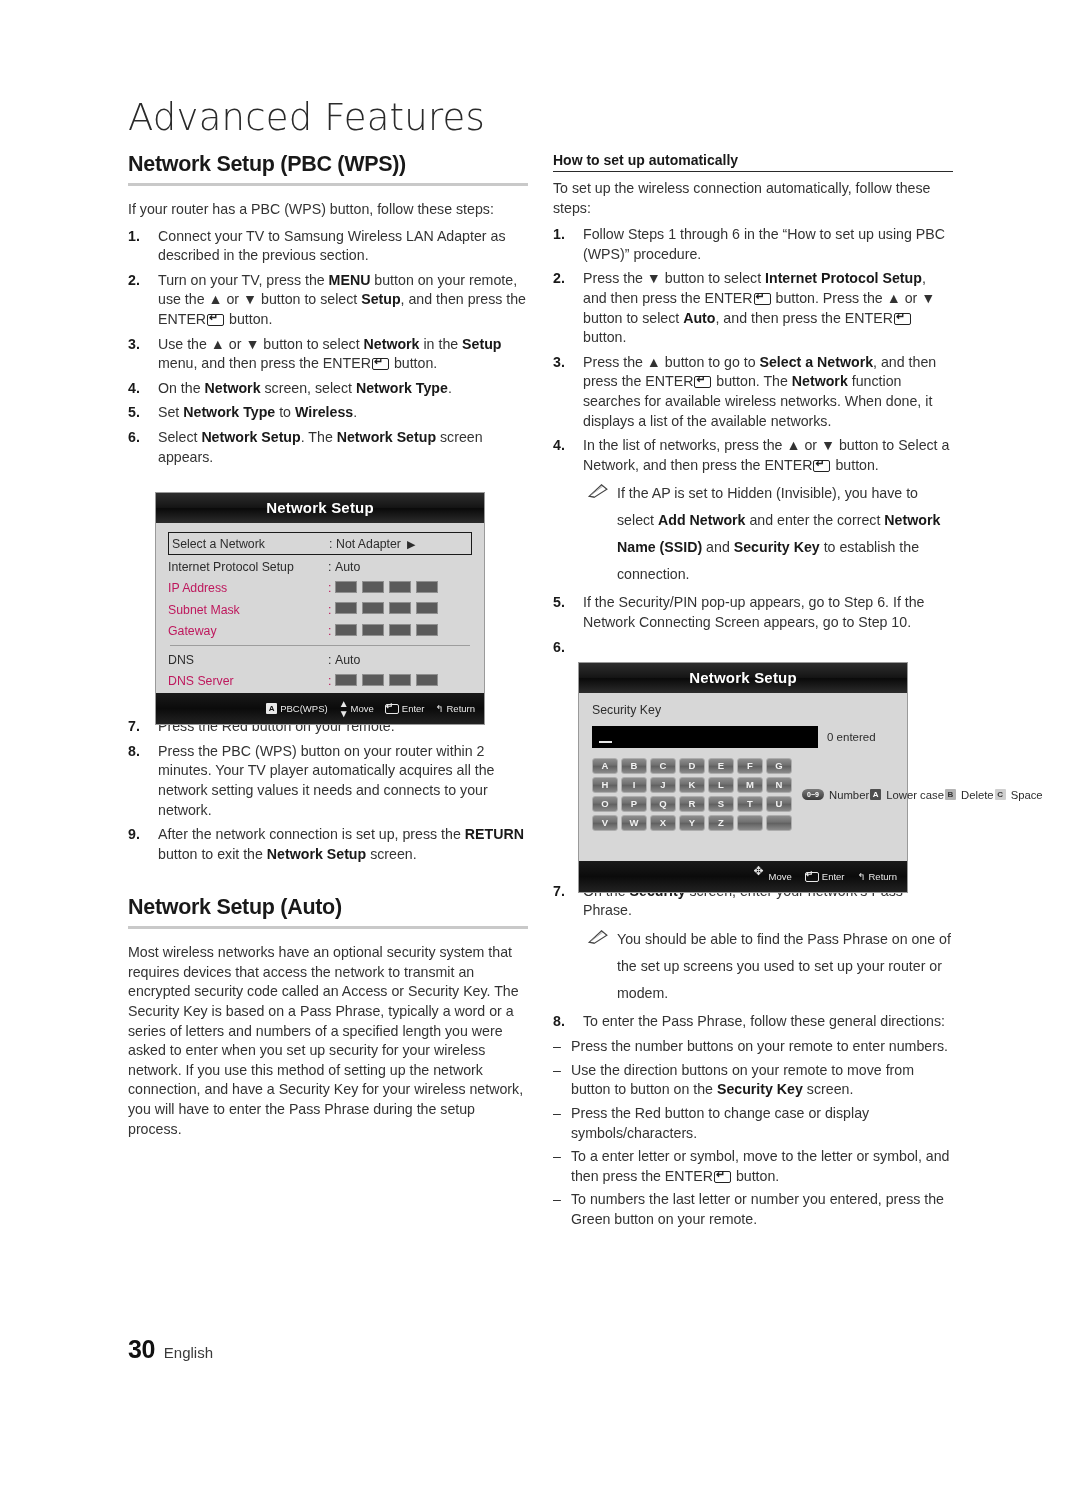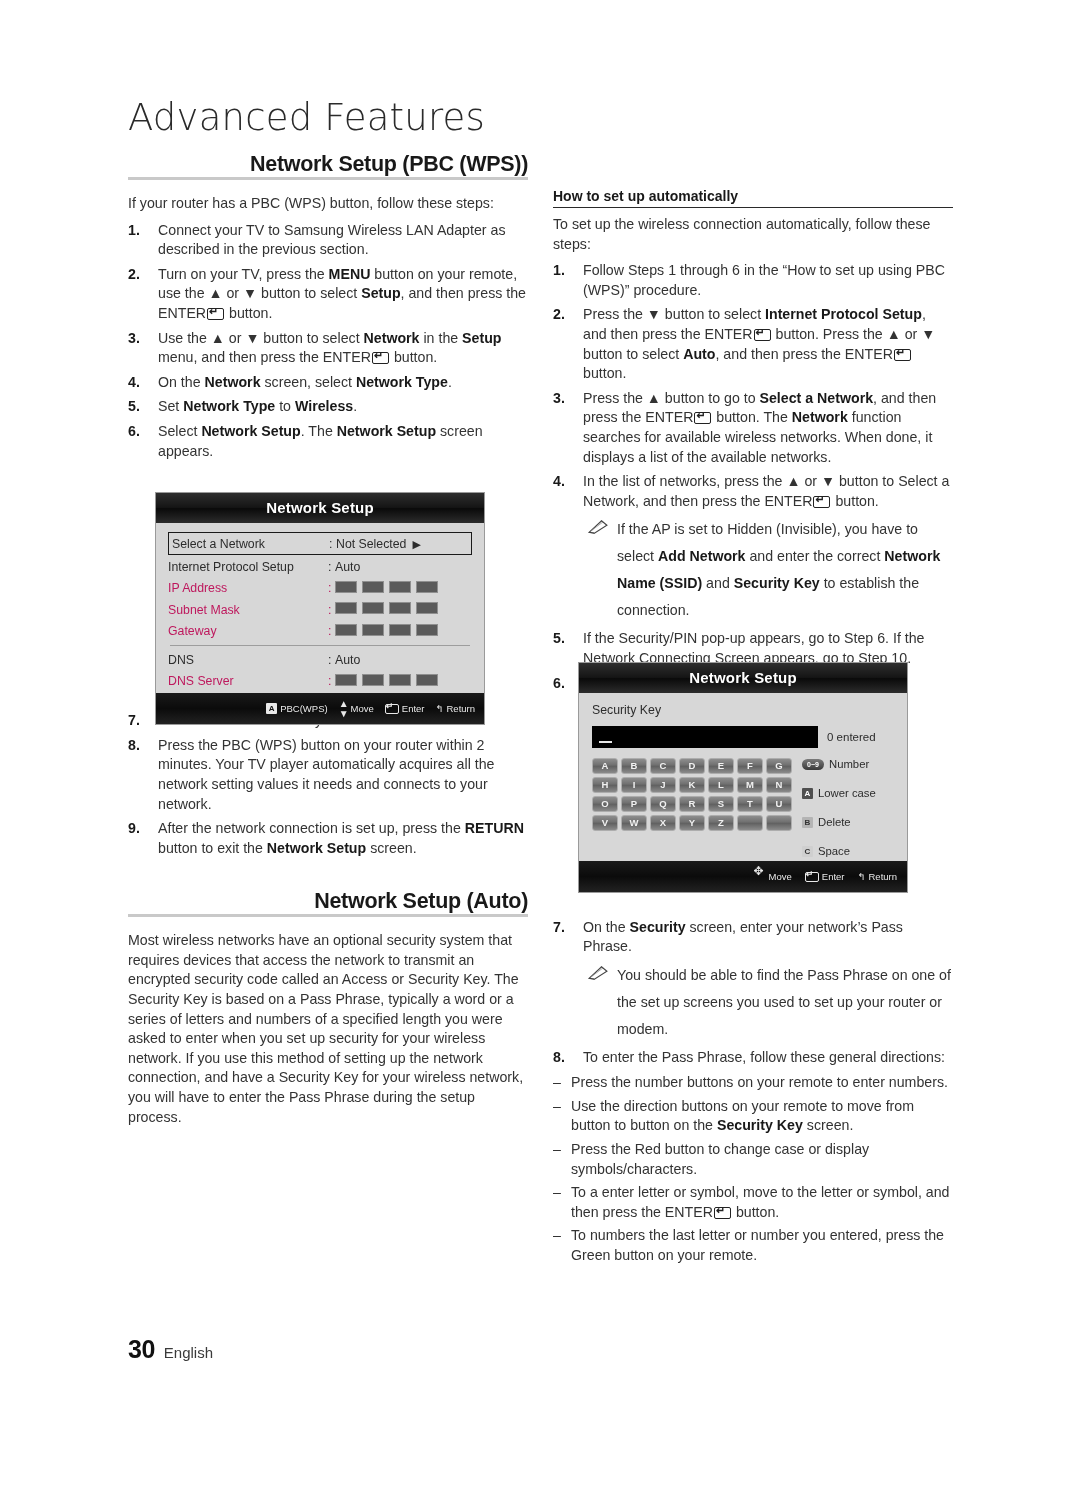--- a/index.html
+++ b/index.html
@@ -38,31 +38,30 @@
     position: absolute;
     left: 128px;
     top: 152px;
     width: 400px;
   }
   .col-right {
     position: absolute;
     left: 553px;
     top: 152px;
     width: 400px;
-    margin-top: 36px;
   }
 
   
   h2.sec-head {
     margin: 0;
     font-size: 21.5px;
     font-weight: bold;
     letter-spacing: -0.3px;
     color: #191919;
-    text-align: right;
+    padding-bottom: 6px;
   }
   .sec-rule {
     height: 3px;
     background: #c9c9c9;
     margin-bottom: 14px;
     width: 100%;
   }
 
   h3.sub-head {
     margin: 0;
@@ -296,21 +295,21 @@
     border: 1px solid #adadad;
     border-radius: 3px;
     color: #f2f2f2;
     font-size: 9.5px;
     font-weight: bold;
     text-align: center;
     line-height: 14px;
   }
   .kb-key.blank { color: transparent; }
 
-  .kb-legend { display: flex; flex-direction: column; gap: 17px; padding-top: 0px; }
+  .kb-legend { display: flex; flex-direction: row; gap: 1px; padding-top: 0px; }
   .kb-legend .lrow { display: flex; align-items: center; gap: 5px; font-size: 11.3px; color: #2c2c2c; white-space: nowrap; }
   .pill-09 {
     display: inline-block;
     width: 22px; height: 11px;
     border-radius: 6px;
     background: linear-gradient(to bottom,#7a7a7a,#3a3a3a);
     color: #fff;
     font-size: 7px;
     font-weight: bold;
     line-height: 11px;
@@ -428,21 +427,21 @@
         <li><span class="dash-mark">–</span><span>To numbers the last letter or number you entered, press the Green button on your remote.</span></li>
       </ul>
   </div>
 
   <div class="tv1">
     <div class="tv-title">Network Setup</div>
     <div class="tv-body" id="tv1-rows">
         <div class="menu-row selected">
           <span class="mlabel">Select a Network</span>
           <span class="mcolon">:</span>
-          <span class="mval"><span>Not Selected</span><span class="arrow-r">▶</span></span>
+          <span class="mval"><span>Not Adapter</span><span class="arrow-r">▶</span></span>
         </div>
         <div class="menu-row">
           <span class="mlabel">Internet Protocol Setup</span>
           <span class="mcolon">:</span>
           <span class="mval"><span>Auto</span></span>
         </div>
         <div class="menu-row dim">
           <span class="mlabel">IP Address</span>
           <span class="mcolon">:</span>
           <span class="mval"><span class="blocks">

